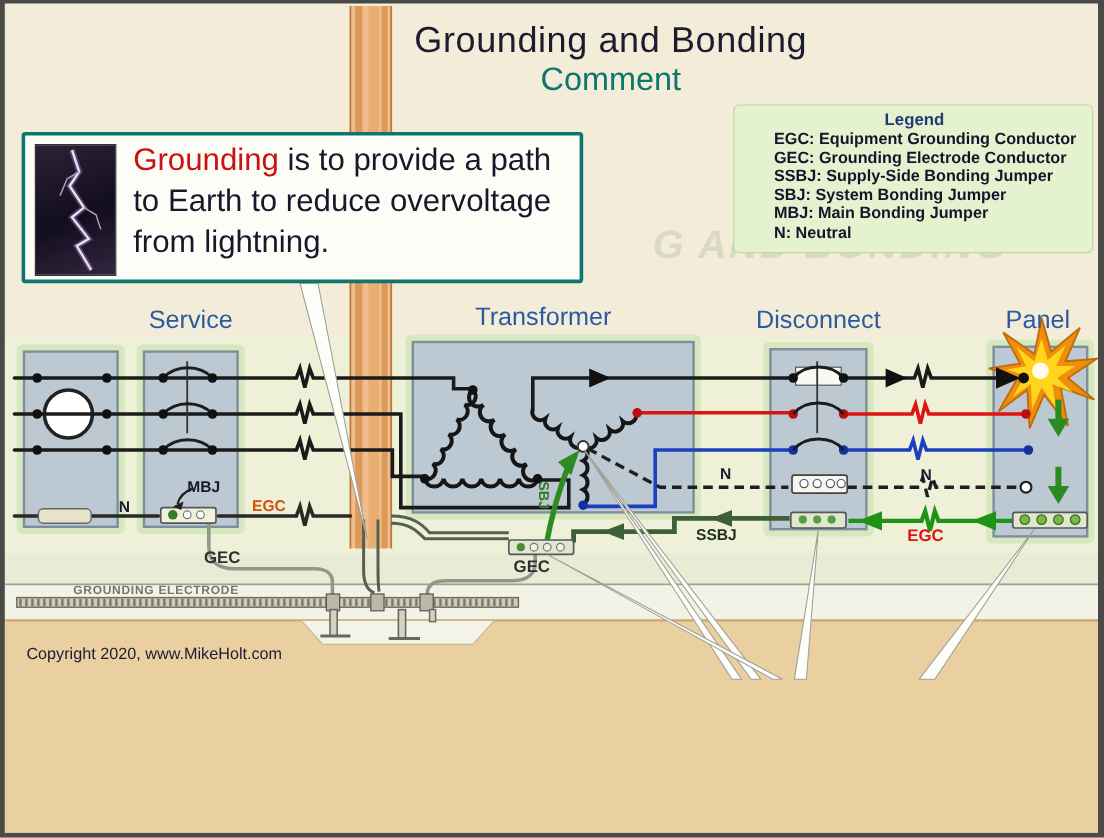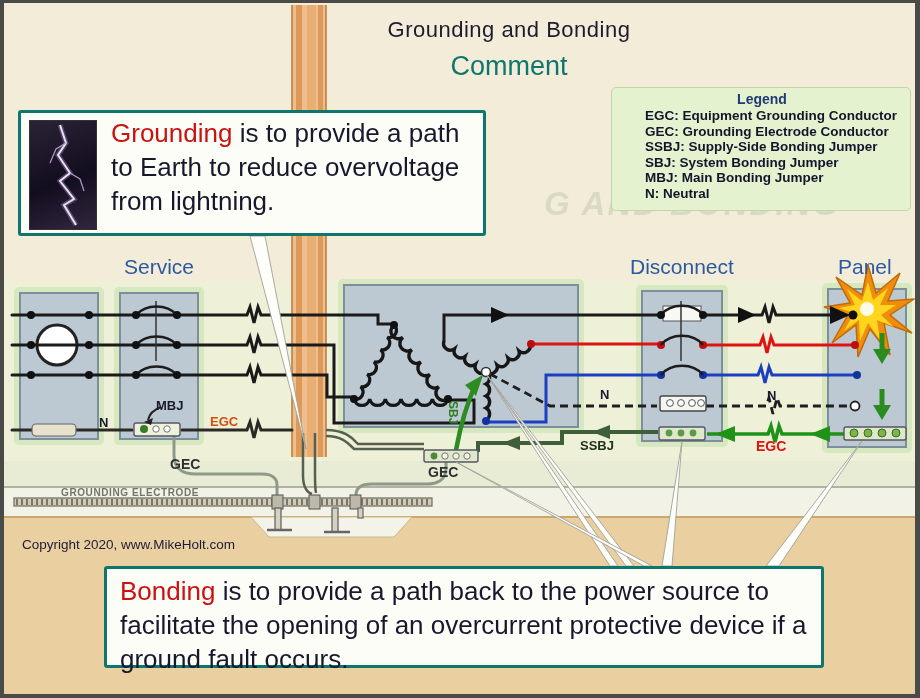--- a/index.html
+++ b/index.html
@@ -4,21 +4,21 @@
 <style>
   html,body{margin:0;padding:0;background:#888;}
   .stage{
     position:relative;width:920px;height:698px;box-sizing:border-box;
     background:#f2ecd9;border:solid #4a4a46;border-width:3px 5px 4px 4px;
     overflow:hidden;font-family:"Liberation Sans",sans-serif;
   }
   .abs{position:absolute;}
   svg{display:block;}
   .title-main{position:absolute;left:300px;top:14px;width:410px;text-align:center;
-    font-size:22px;color:#1c1c2e;letter-spacing:.5px;}
+    font-size:30px;color:#1c1c2e;letter-spacing:.5px;}
   .title-sub{position:absolute;left:300px;top:48px;width:410px;text-align:center;
     font-size:27px;color:#0f766e;}
   .legend{position:absolute;left:607px;top:84px;width:300px;height:124px;box-sizing:border-box;
     background:#e5f2d0;border:1px solid #c2d6a6;border-radius:5px;padding:3px 8px 0 10px;}
   .legend-title{text-align:center;font-size:14px;font-weight:bold;color:#1f3a74;line-height:17px;}
   .legend-item{font-size:13.5px;font-weight:bold;color:#14142a;line-height:15.6px;white-space:nowrap;padding-left:23px;}
   .callout{position:absolute;background:#fdfdf8;border:3px solid #0f766e;border-radius:3px;box-sizing:border-box;}
   .co-grounding{left:14px;top:107px;width:468px;height:126px;}
   .co-bonding{left:100px;top:563px;width:720px;height:102px;}
   .co-text{position:absolute;font-size:26px;line-height:34px;color:#18182c;}
@@ -292,27 +292,23 @@
         <polyline points="30,4 36,22 28,34 40,52 30,60 44,78 34,84 46,104" fill="none" stroke="#ecdcf4" stroke-width="2"></polyline>
         <polyline points="36,22 26,28 20,42" fill="none" stroke="#b09cc8" stroke-width="1.2"></polyline>
         <polyline points="40,52 50,58 54,70" fill="none" stroke="#b09cc8" stroke-width="1.2"></polyline>
       </svg>
     </div>
     <div class="co-text" style="left:90px;top:3px;width:372px;">
       <span class="term">Grounding</span><span> is to provide a path to Earth to reduce overvoltage from lightning.</span>
     </div>
   </div>
 
-  <div class="callout co-bonding">
-    <div class="co-text" style="left:13px;top:5px;width:694px;">
-      <span class="term">Bonding</span><span> is to provide a path back to the power source to facilitate the opening of an overcurrent protective device if a ground fault occurs.</span>
-    </div>
-  </div>
 
   <div class="seclbl" style="left:120px;top:252px;">Service</div>
+  <div class="seclbl" style="left:392px;top:250px;">Transformer</div>
   <div class="seclbl" style="left:626px;top:252px;">Disconnect</div>
   <div class="seclbl" style="left:834px;top:252px;">Panel</div>
 
   <div class="lbl" style="left:152px;top:395px;">MBJ</div>
   <div class="lbl" style="left:95px;top:412px;">N</div>
   <div class="lbl" style="left:206px;top:411px;color:#d2500e;">EGC</div>
   <div class="lbl" style="left:166px;top:453px;font-size:14px;color:#2f2f2f;">GEC</div>
   <div class="lbl" style="left:456px;top:398px;color:#2f7d22;font-size:12px;transform:rotate(90deg);transform-origin:left top;">SBJ</div>
   <div class="lbl" style="left:424px;top:461px;font-size:14px;color:#2f2f2f;">GEC</div>
   <div class="lbl" style="left:576px;top:435px;color:#23321f;">SSBJ</div>

